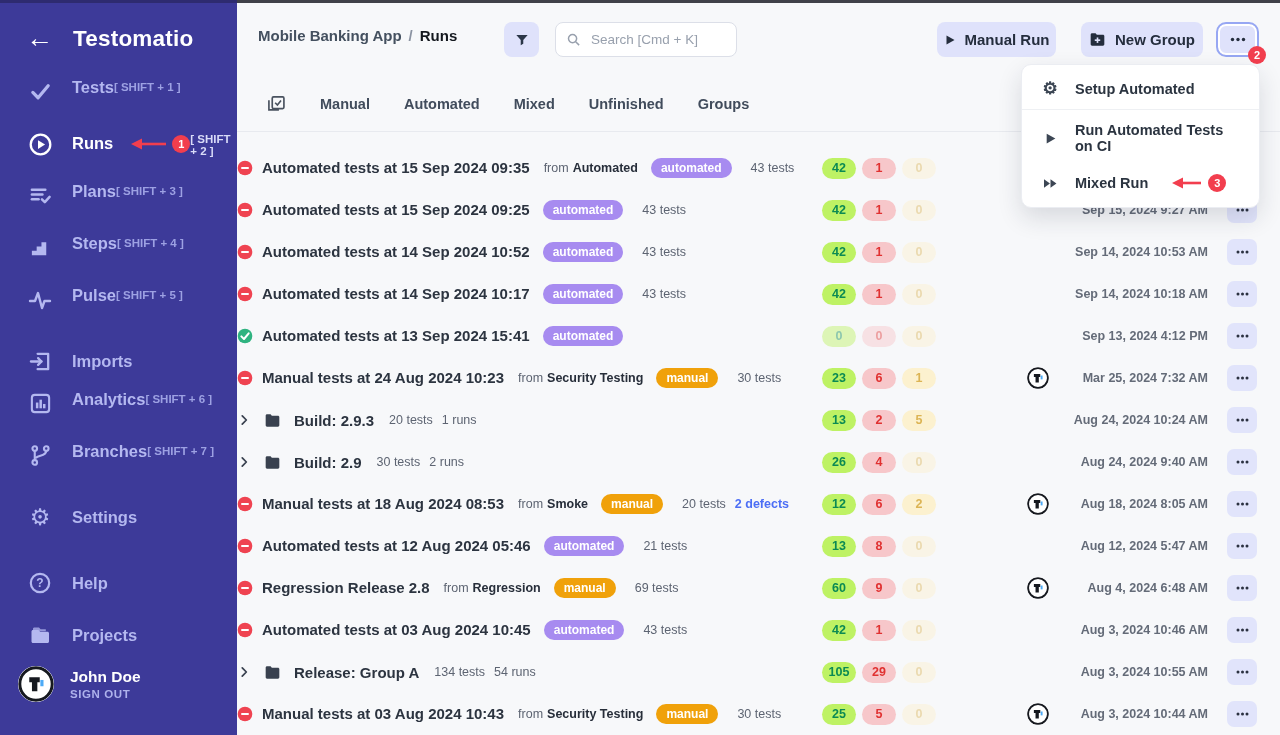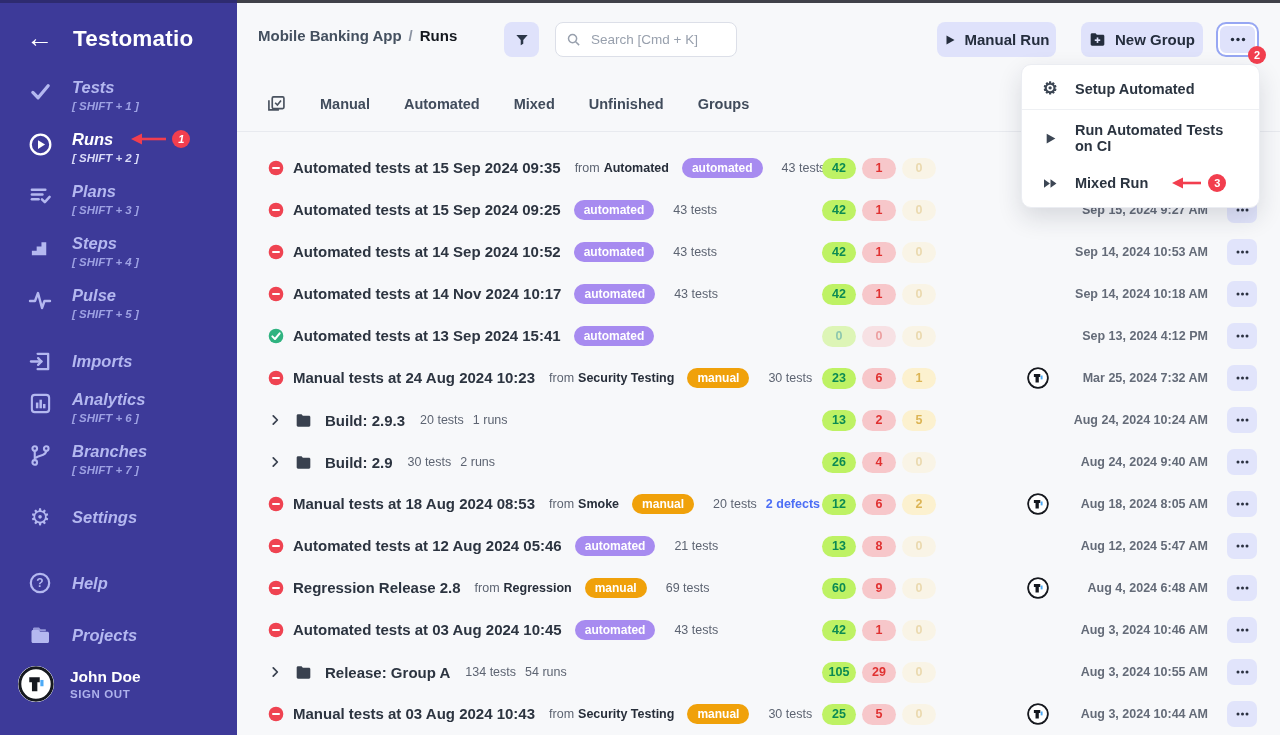--- a/index.html
+++ b/index.html
@@ -12,21 +12,21 @@
   
   .sidebar{position:absolute;top:0;left:0;width:237px;height:735px;background:#3d3a99;color:#fff;}
   .brand{display:flex;align-items:center;gap:20px;padding:25px 0 0 26px;}
   .back-arrow{font-size:27px;font-weight:bold;color:#fff;line-height:1;cursor:pointer;}
   .brand-title{font-size:22.5px;font-weight:800;letter-spacing:.2px;}
   .nav{margin-top:26px;}
   .nav-item{display:flex;align-items:flex-start;padding-left:26px;height:52px;cursor:pointer;}
   .nav-item.single{align-items:center;height:46px;margin-bottom:6px;}
   .nav-icon{width:28px;margin-right:18px;display:flex;justify-content:center;color:#b4b8f0;margin-top:2px;flex:none;}
   .nav-item.single .nav-icon{margin-top:0;}
-  .nav-text{display:flex;flex-direction:column;font-style:italic;}
+  .nav-text{display:flex;flex-direction:row;}
   .nav-label-row{display:flex;align-items:center;}
   .nav-label{font-size:16.5px;font-weight:700;color:#b4b8f0;line-height:1.15;}
   .nav-shortcut{font-size:11.5px;font-weight:700;color:#9da1e3;margin-top:3px;}
   .nav-item.active .nav-label{color:#fff;}
   .nav-item.active .nav-icon{color:#fff;}
   .nav-item.active .nav-shortcut{color:#d9dbf8;}
   .nav-footer{margin-top:20px;}
   .user-row{display:flex;align-items:center;gap:16px;padding-left:18px;margin-top:8px;}
   .user-name{font-size:15.5px;font-weight:800;color:#fff;}
   .user-signout{font-size:11.5px;font-weight:700;color:#aeb2ec;letter-spacing:.6px;margin-top:2px;cursor:pointer;}
@@ -54,21 +54,21 @@
   .btn-more{left:979px;width:43px;border:2px solid #97a7f3;border-radius:10px;box-shadow:inset 0 0 0 2px #fff;position:absolute;}
   .btn-more .ann-badge{position:absolute;right:-9px;bottom:-9px;}
 
   .tabs{position:absolute;top:94px;left:29px;display:flex;align-items:center;gap:34px;}
   .tabs-icon{color:#49525f;display:flex;}
   .tab{font-size:14.5px;font-weight:700;color:#414c5c;cursor:pointer;}
   .divider{position:absolute;top:131px;left:0;width:100%;height:1px;background:#e8eaef;}
 
   
   .rows{position:absolute;top:147px;left:0;width:100%;}
-  .row{position:relative;height:42px;display:flex;align-items:center;padding-left:31px;cursor:pointer;}
+  .row{position:relative;height:42px;display:flex;align-items:center;cursor:pointer;}
   .row-left{display:flex;align-items:center;gap:9px;min-width:0;}
   .status-ico{display:flex;flex:none;}
   .row-title{font-size:15px;font-weight:600;color:#2c3440;white-space:nowrap;}
   .row-from{font-size:12.5px;color:#5d6472;white-space:nowrap;}
   .row-from b{color:#272e3a;font-weight:800;}
   .tag{font-size:12px;font-weight:700;color:#fff;padding:3px 10px;border-radius:11px;line-height:1.2;white-space:nowrap;}
   .tag.automated{background:#a78bf0;}
   .tag.manual{background:#f0a10a;}
   .row-tests,.row-runs{font-size:12.5px;color:#5d6472;white-space:nowrap;}
   .row-defects{font-size:12.5px;color:#4c6ef5;font-weight:600;white-space:nowrap;}
@@ -432,21 +432,21 @@
         </button>
       </div>
       <div class="row">
         <div class="row-left">
           <span class="status-ico">
             <svg width="16" height="16" viewBox="0 0 24 24">
               <circle cx="12" cy="12" r="11" fill="#ef4351"></circle>
               <rect x="6" y="10.4" width="12" height="3.2" rx="1.6" fill="#fff"></rect>
             </svg>
           </span>
-          <span class="row-title">Automated tests at 14 Nov 2024 10:17</span>
+          <span class="row-title">Automated tests at 14 Sep 2024 10:17</span>
           <span class="tag automated" style="margin-left: 4px;">automated</span>
           <span class="row-tests" style="margin-left: 10px;">43 tests</span>
         </div>
         <div class="stats">
           <span class="stat green">42</span>
           <span class="stat red">1</span>
           <span class="stat yellow muted">0</span>
         </div>
         <span class="row-date">Sep 14, 2024 10:18 AM</span>
         <button class="more-btn">

